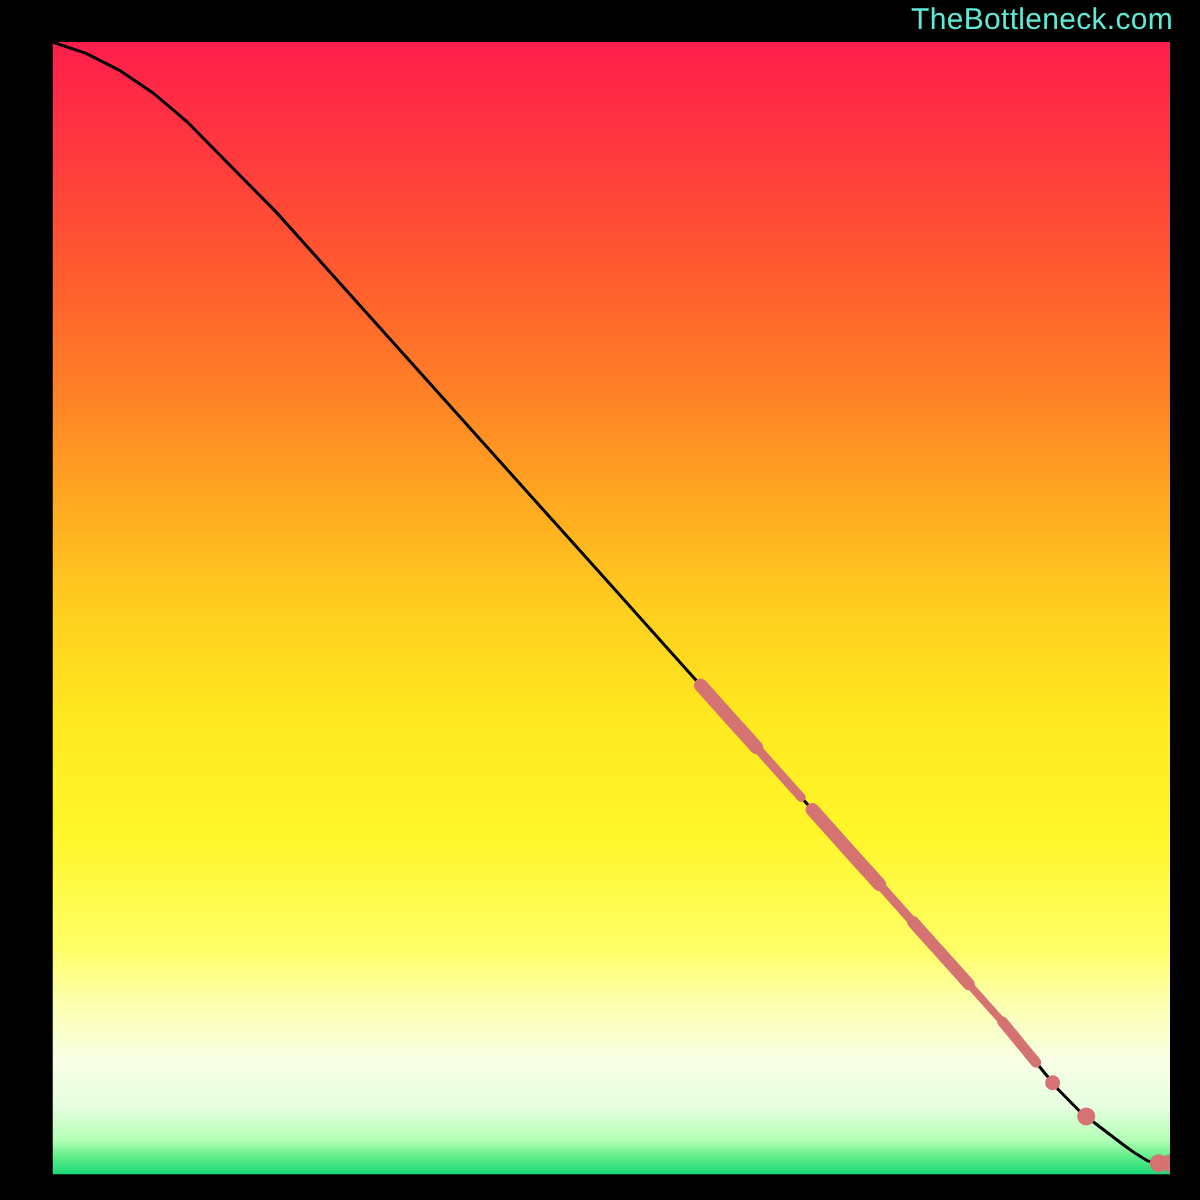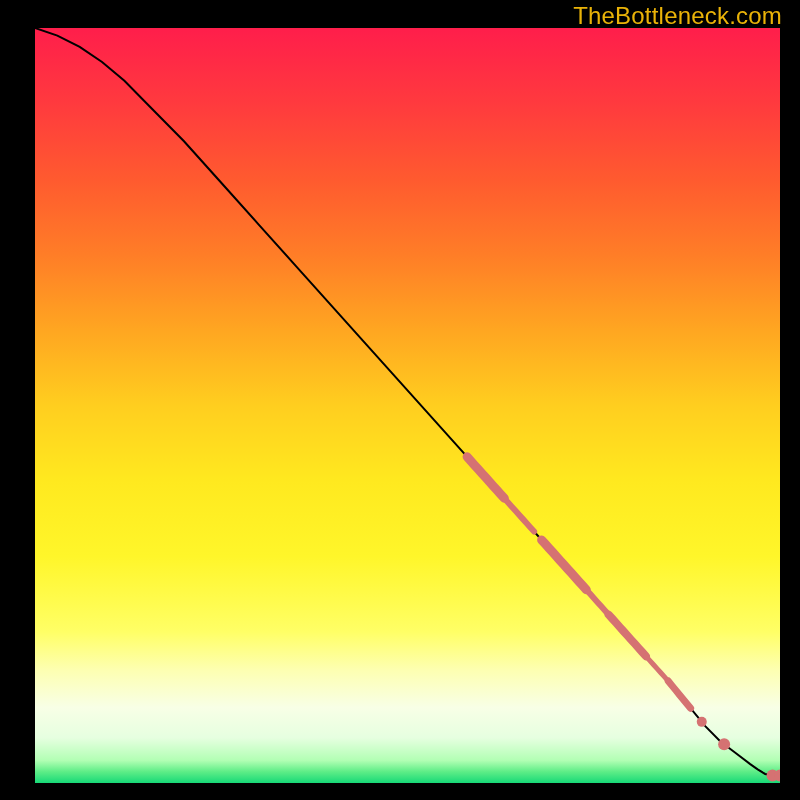--- a/index.html
+++ b/index.html
@@ -14,22 +14,22 @@
   .frame {
     position: relative;
     width: 800px;
     height: 800px;
     background: #000;
   }
   .watermark {
     position: absolute;
     top: 2px;
     right: 18px;
-    color: #eab308;
-    font-size: 24px;
+    color: #5eead4;
+    font-size: 20px;
     font-weight: 500;
     letter-spacing: 0.2px;
   }
   .plot {
     position: absolute;
     left: 35px;
     top: 28px;
     width: 745px;
     height: 755px;
   }

